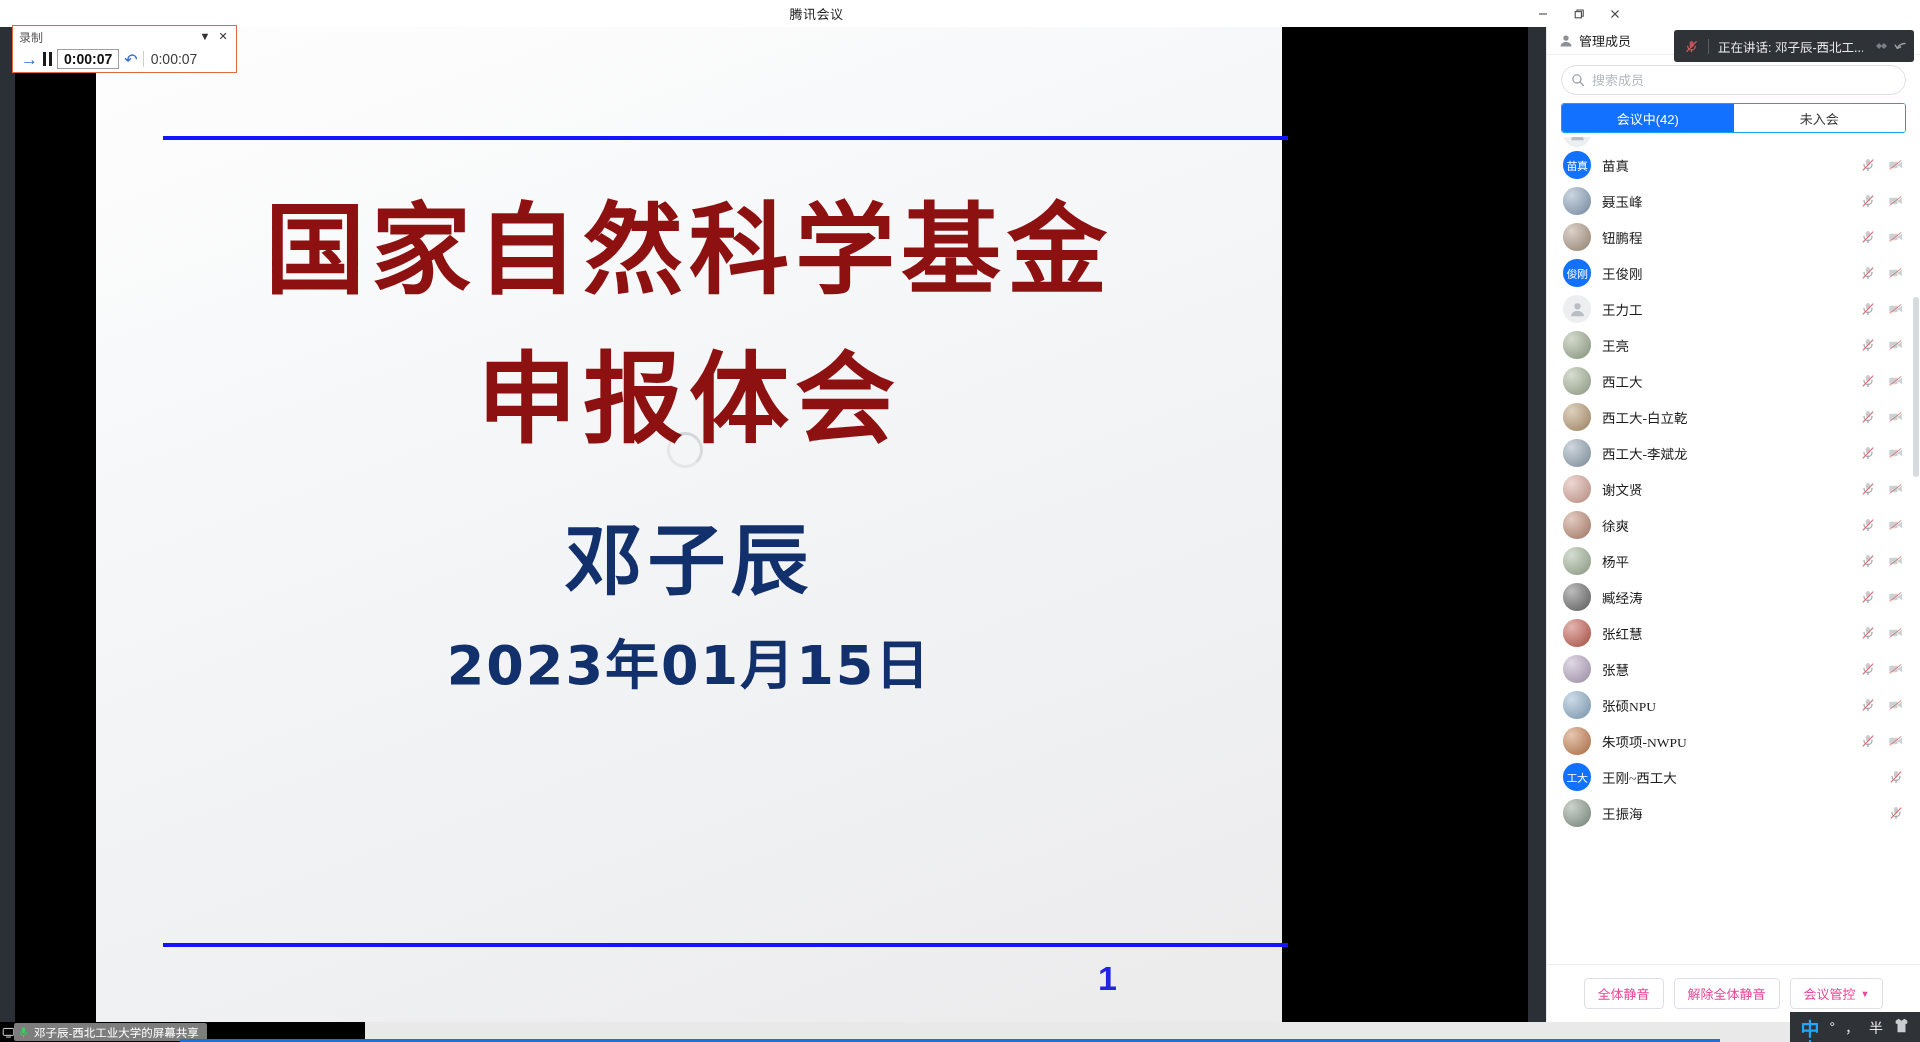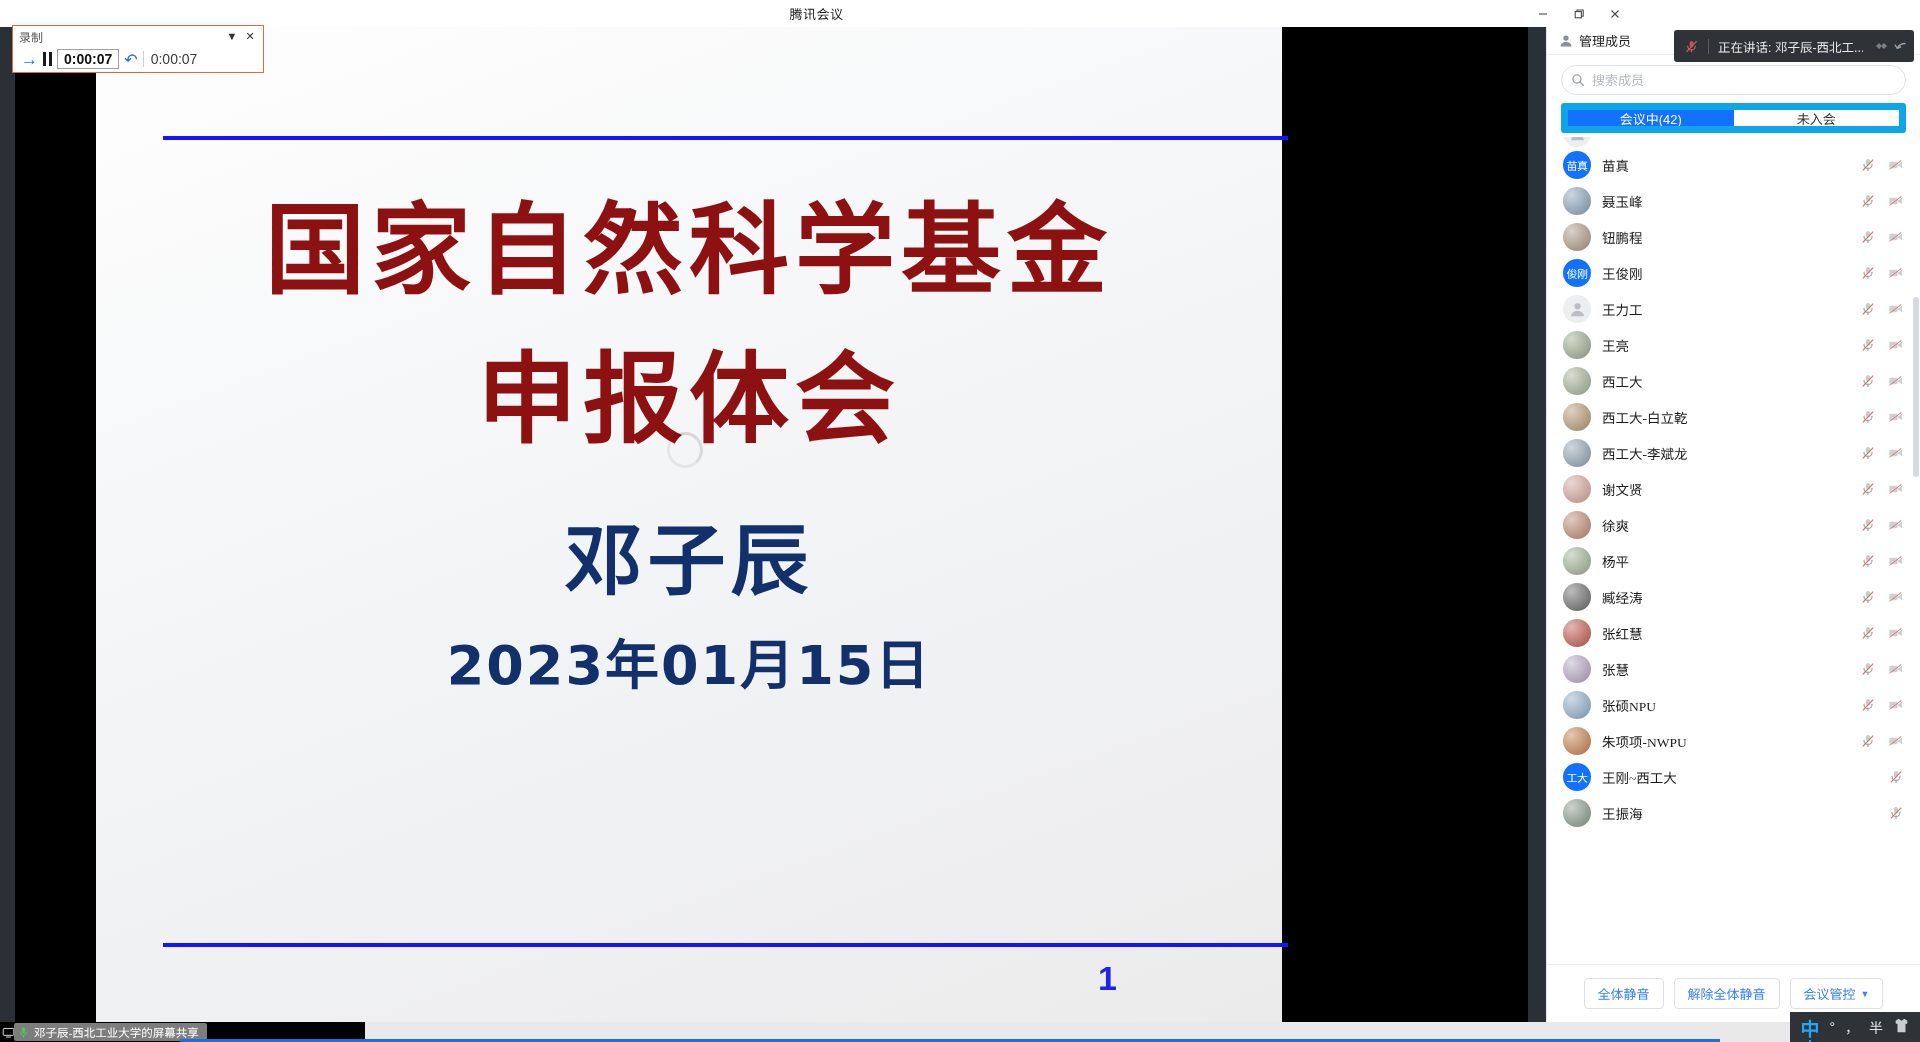--- a/index.html
+++ b/index.html
@@ -165,21 +165,21 @@
     border: 3px solid rgba(0,0,0,0.06);
     border-top-color: rgba(0,0,0,0.13);
     border-right-color: rgba(0,0,0,0.11);
   }
 
   
   .rec-widget {
     position: absolute;
     top: 25px;
     left: 12px;
-    width: 252px;
+    width: 225px;
     height: 48px;
     background: #ffffff;
     border: 1px solid #e06a3d;
     z-index: 60;
     font-family: "Liberation Sans", sans-serif;
   }
   .rec-row-top {
     height: 20px;
     display: flex;
     align-items: center;
@@ -273,21 +273,21 @@
     width: 100%;
     background: transparent;
     font-family: "Liberation Sans", sans-serif;
   }
   .search-input::placeholder { color: #b3b8bf; }
 
   .tabs {
     display: flex;
     margin: 0 14px;
     height: 30px;
-    border: 7px solid #0ea5e9;
+    border: 1px solid #0ea5e9;
     border-radius: 3px;
     overflow: hidden;
   }
   .tab {
     flex: 1;
     display: flex;
     align-items: center;
     justify-content: center;
     font-size: 13px;
     color: #333;
@@ -360,21 +360,21 @@
     justify-content: center;
     gap: 10px;
     padding: 0 12px;
   }
   .pbtn {
     height: 31px;
     border: 1px solid #dcdfe4;
     border-radius: 4px;
     background: #fff;
     font-size: 13px;
-    color: #3b82f6;
+    color: #ec4899;
     padding: 0 13px;
     display: flex;
     align-items: center;
     gap: 5px;
     font-family: "Liberation Sans", sans-serif;
     white-space: nowrap;
   }
 
   
   .panel-scrollbar {

